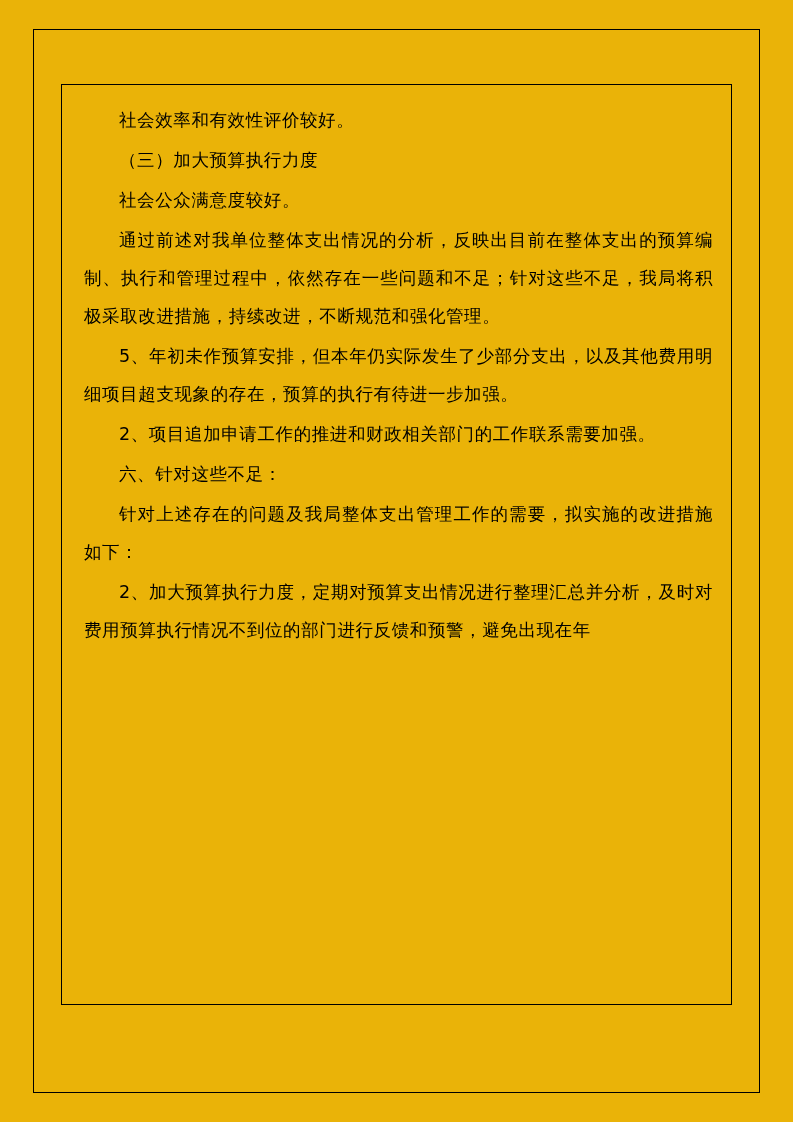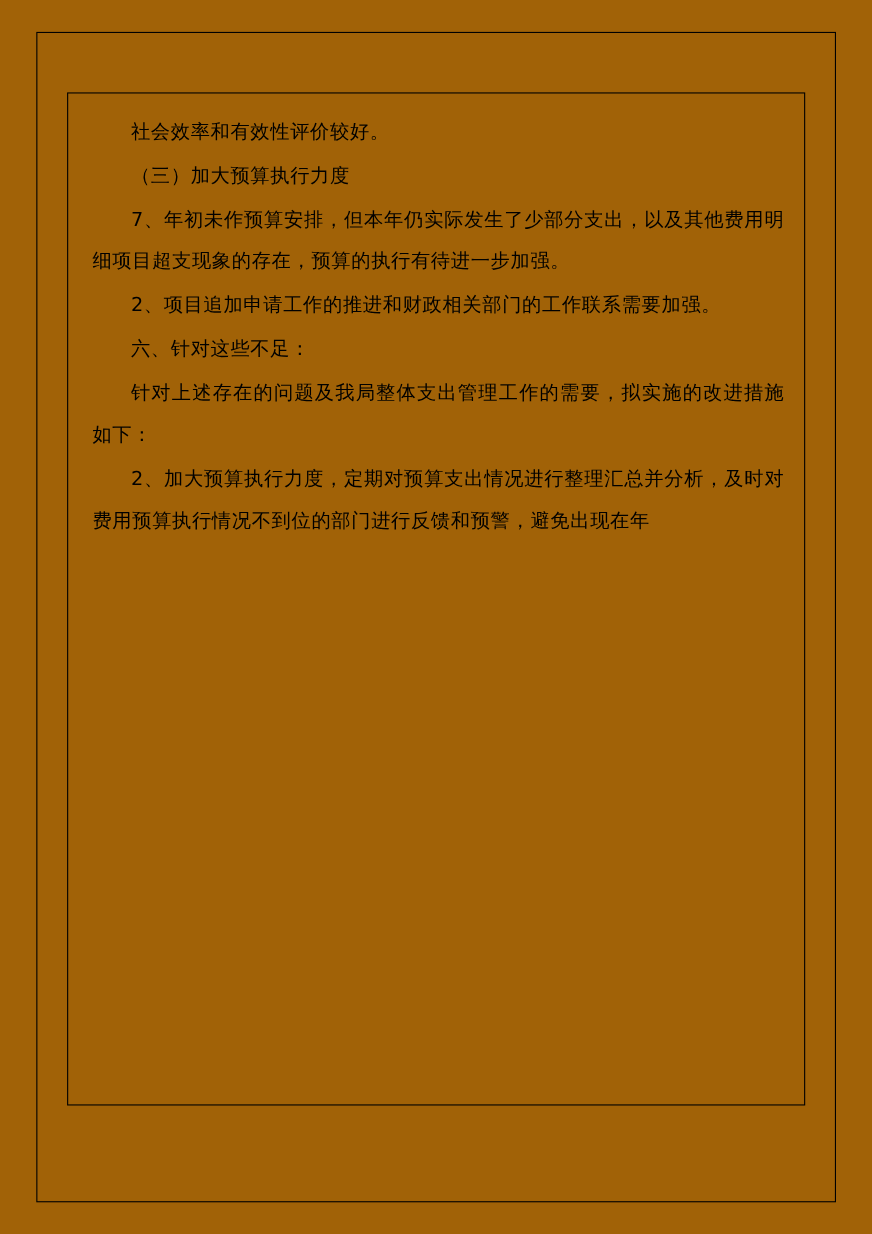--- a/index.html
+++ b/index.html
@@ -10,21 +10,21 @@
   body {
     width: 793px;
     height: 1122px;
     font-family: "DejaVu Sans", "Liberation Sans", sans-serif;
     color: #000000;
   }
   .page {
     position: relative;
     width: 793px;
     height: 1122px;
-    background: #a16207;
+    background: #eab308;
     box-sizing: border-box;
   }
   
   .outer-frame {
     position: absolute;
     left: 33px;
     top: 29px;
     width: 727px;
     height: 1064px;
     border: 1px solid #000000;
@@ -64,20 +64,22 @@
 </style>
 </head>
 <body>
 
 <div class="page">
   <div class="outer-frame"></div>
   <div class="inner-frame">
     <div class="content">
       <p class="indent">社会效率和有效性评价较好。</p>
       <p class="indent">（三）加大预算执行力度</p>
-      <p class="indent">7、年初未作预算安排，但本年仍实际发生了少部分支出，以及其他费用明细项目超支现象的存在，预算的执行有待进一步加强。</p>
+      <p class="indent">社会公众满意度较好。</p>
+      <p class="indent">通过前述对我单位整体支出情况的分析，反映出目前在整体支出的预算编制、执行和管理过程中，依然存在一些问题和不足；针对这些不足，我局将积极采取改进措施，持续改进，不断规范和强化管理。</p>
+      <p class="indent">5、年初未作预算安排，但本年仍实际发生了少部分支出，以及其他费用明细项目超支现象的存在，预算的执行有待进一步加强。</p>
       <p class="indent">2、项目追加申请工作的推进和财政相关部门的工作联系需要加强。</p>
       <p class="indent">六、针对这些不足：</p>
       <p class="indent">针对上述存在的问题及我局整体支出管理工作的需要，拟实施的改进措施如下：</p>
       <p class="indent">2、加大预算执行力度，定期对预算支出情况进行整理汇总并分析，及时对费用预算执行情况不到位的部门进行反馈和预警，避免出现在年</p>
     </div>
   </div>
 </div>
 
 </body></html>

